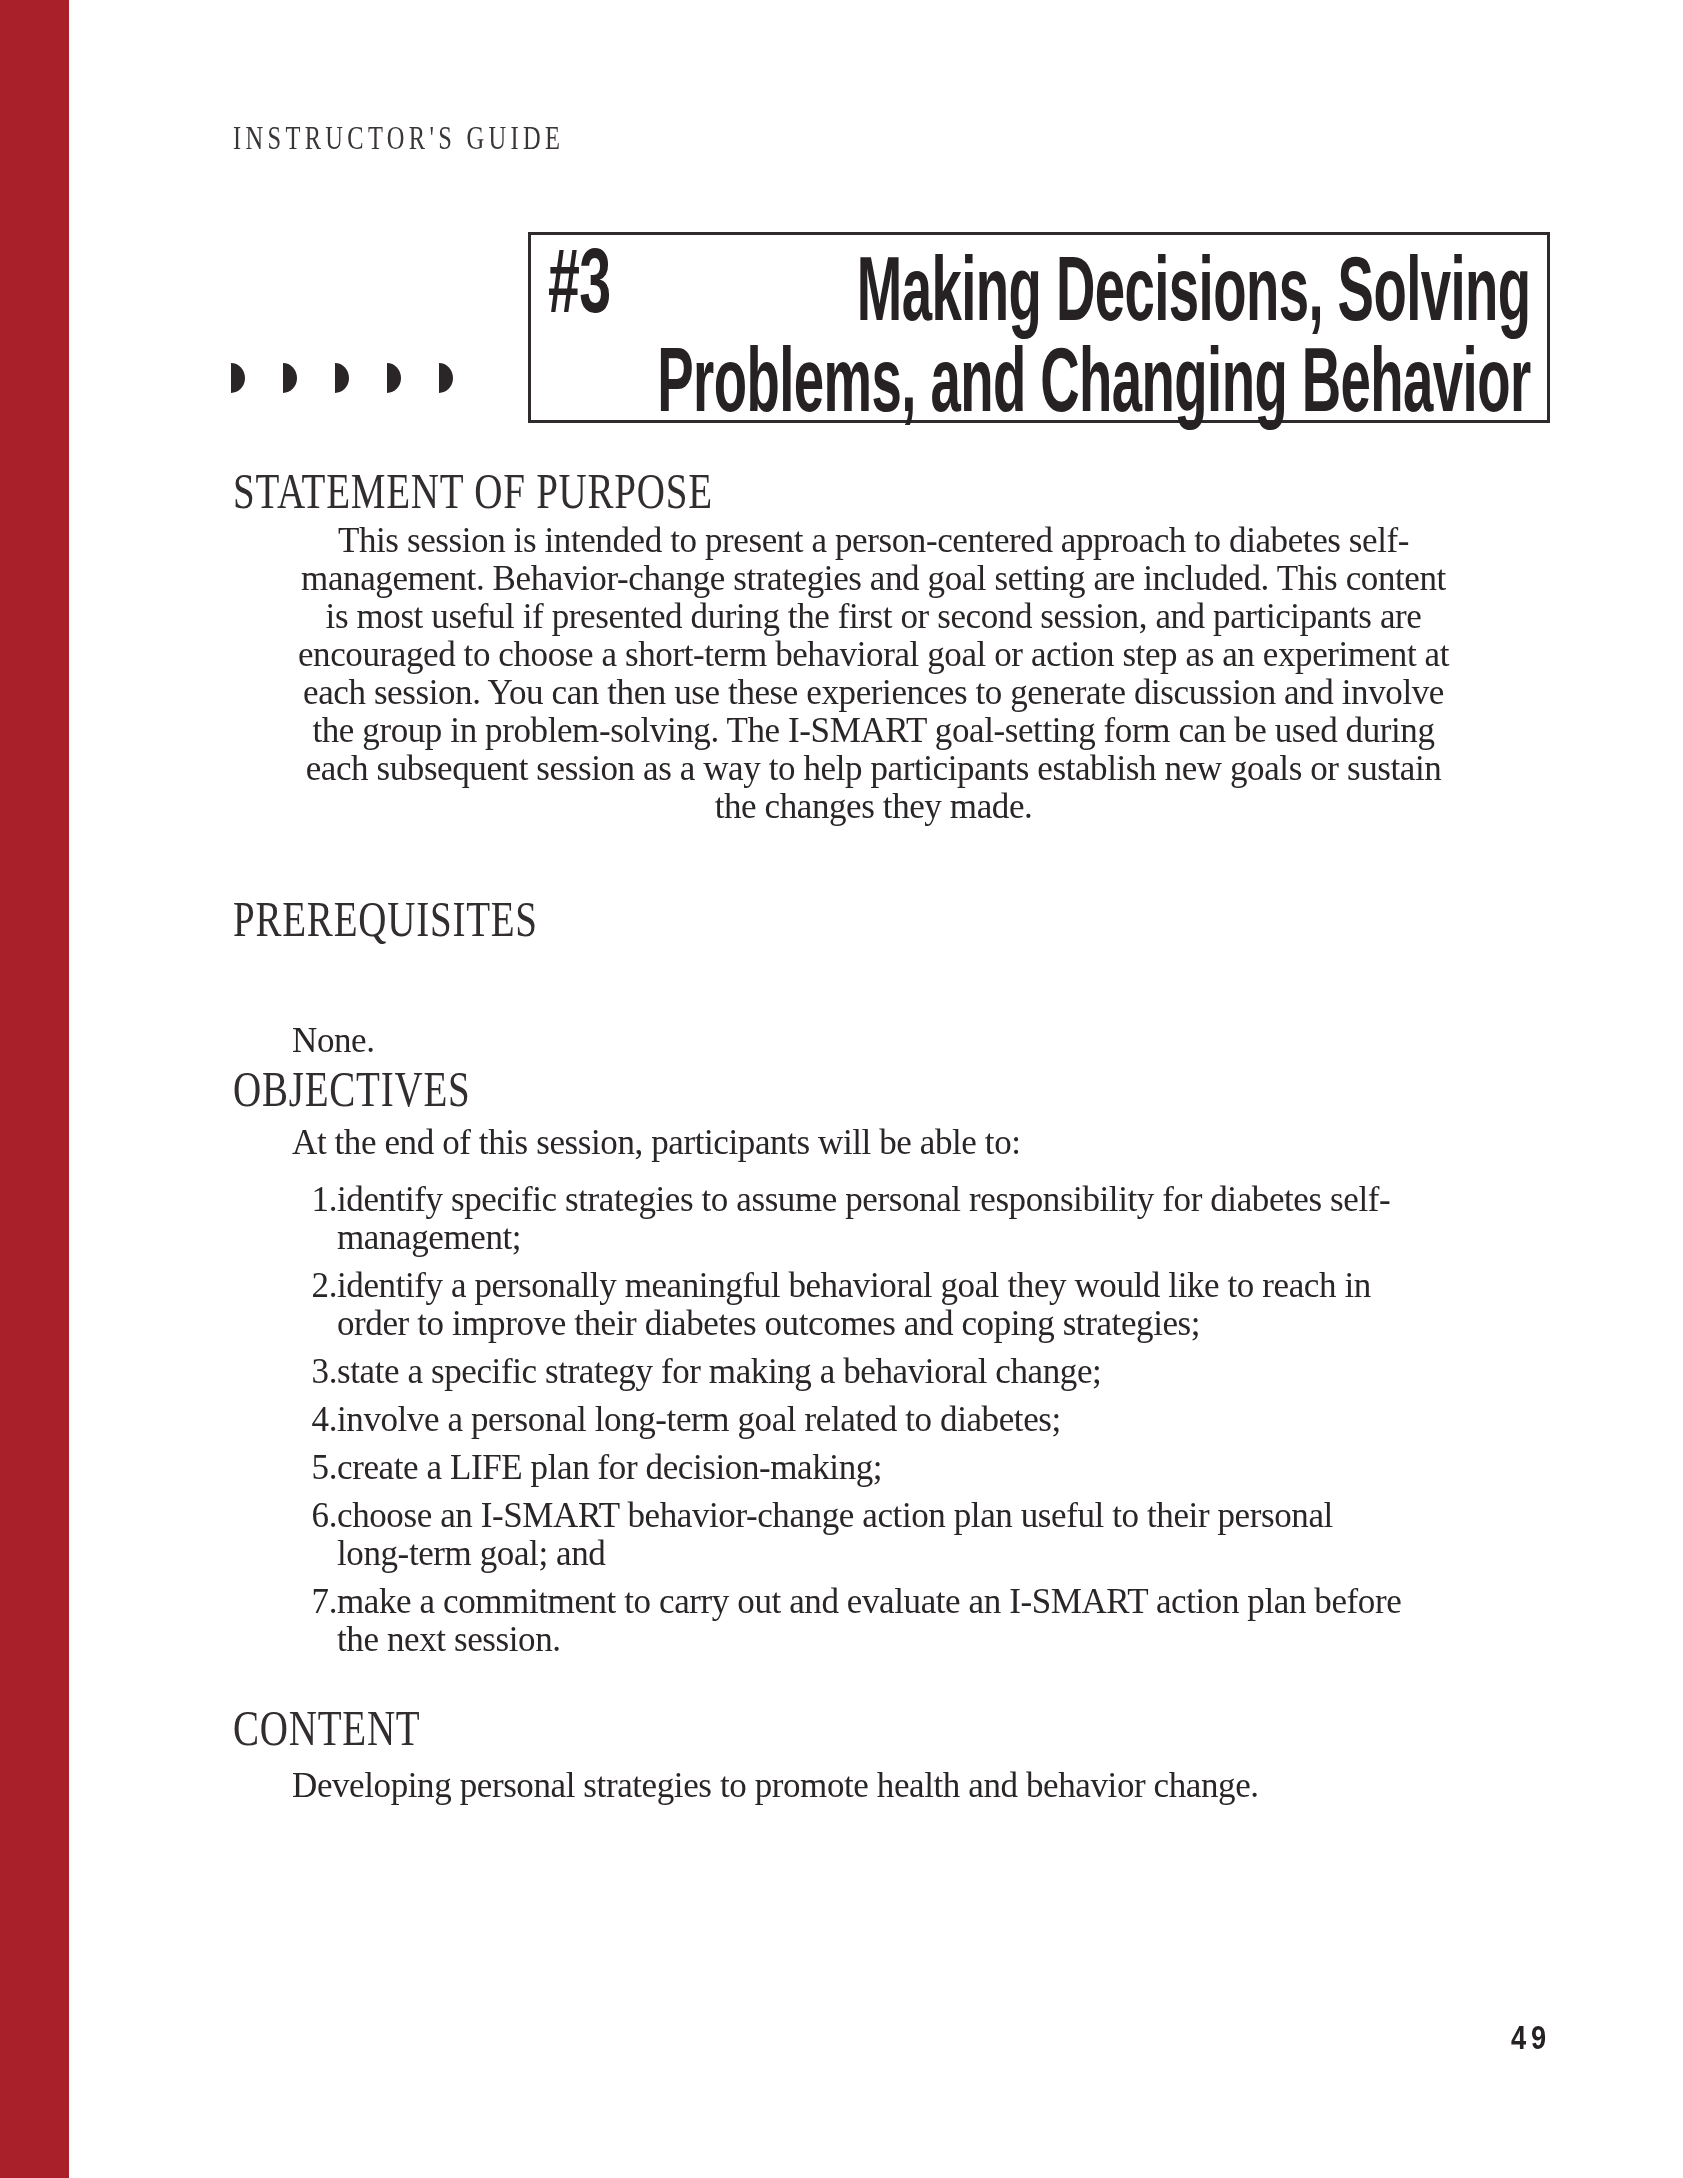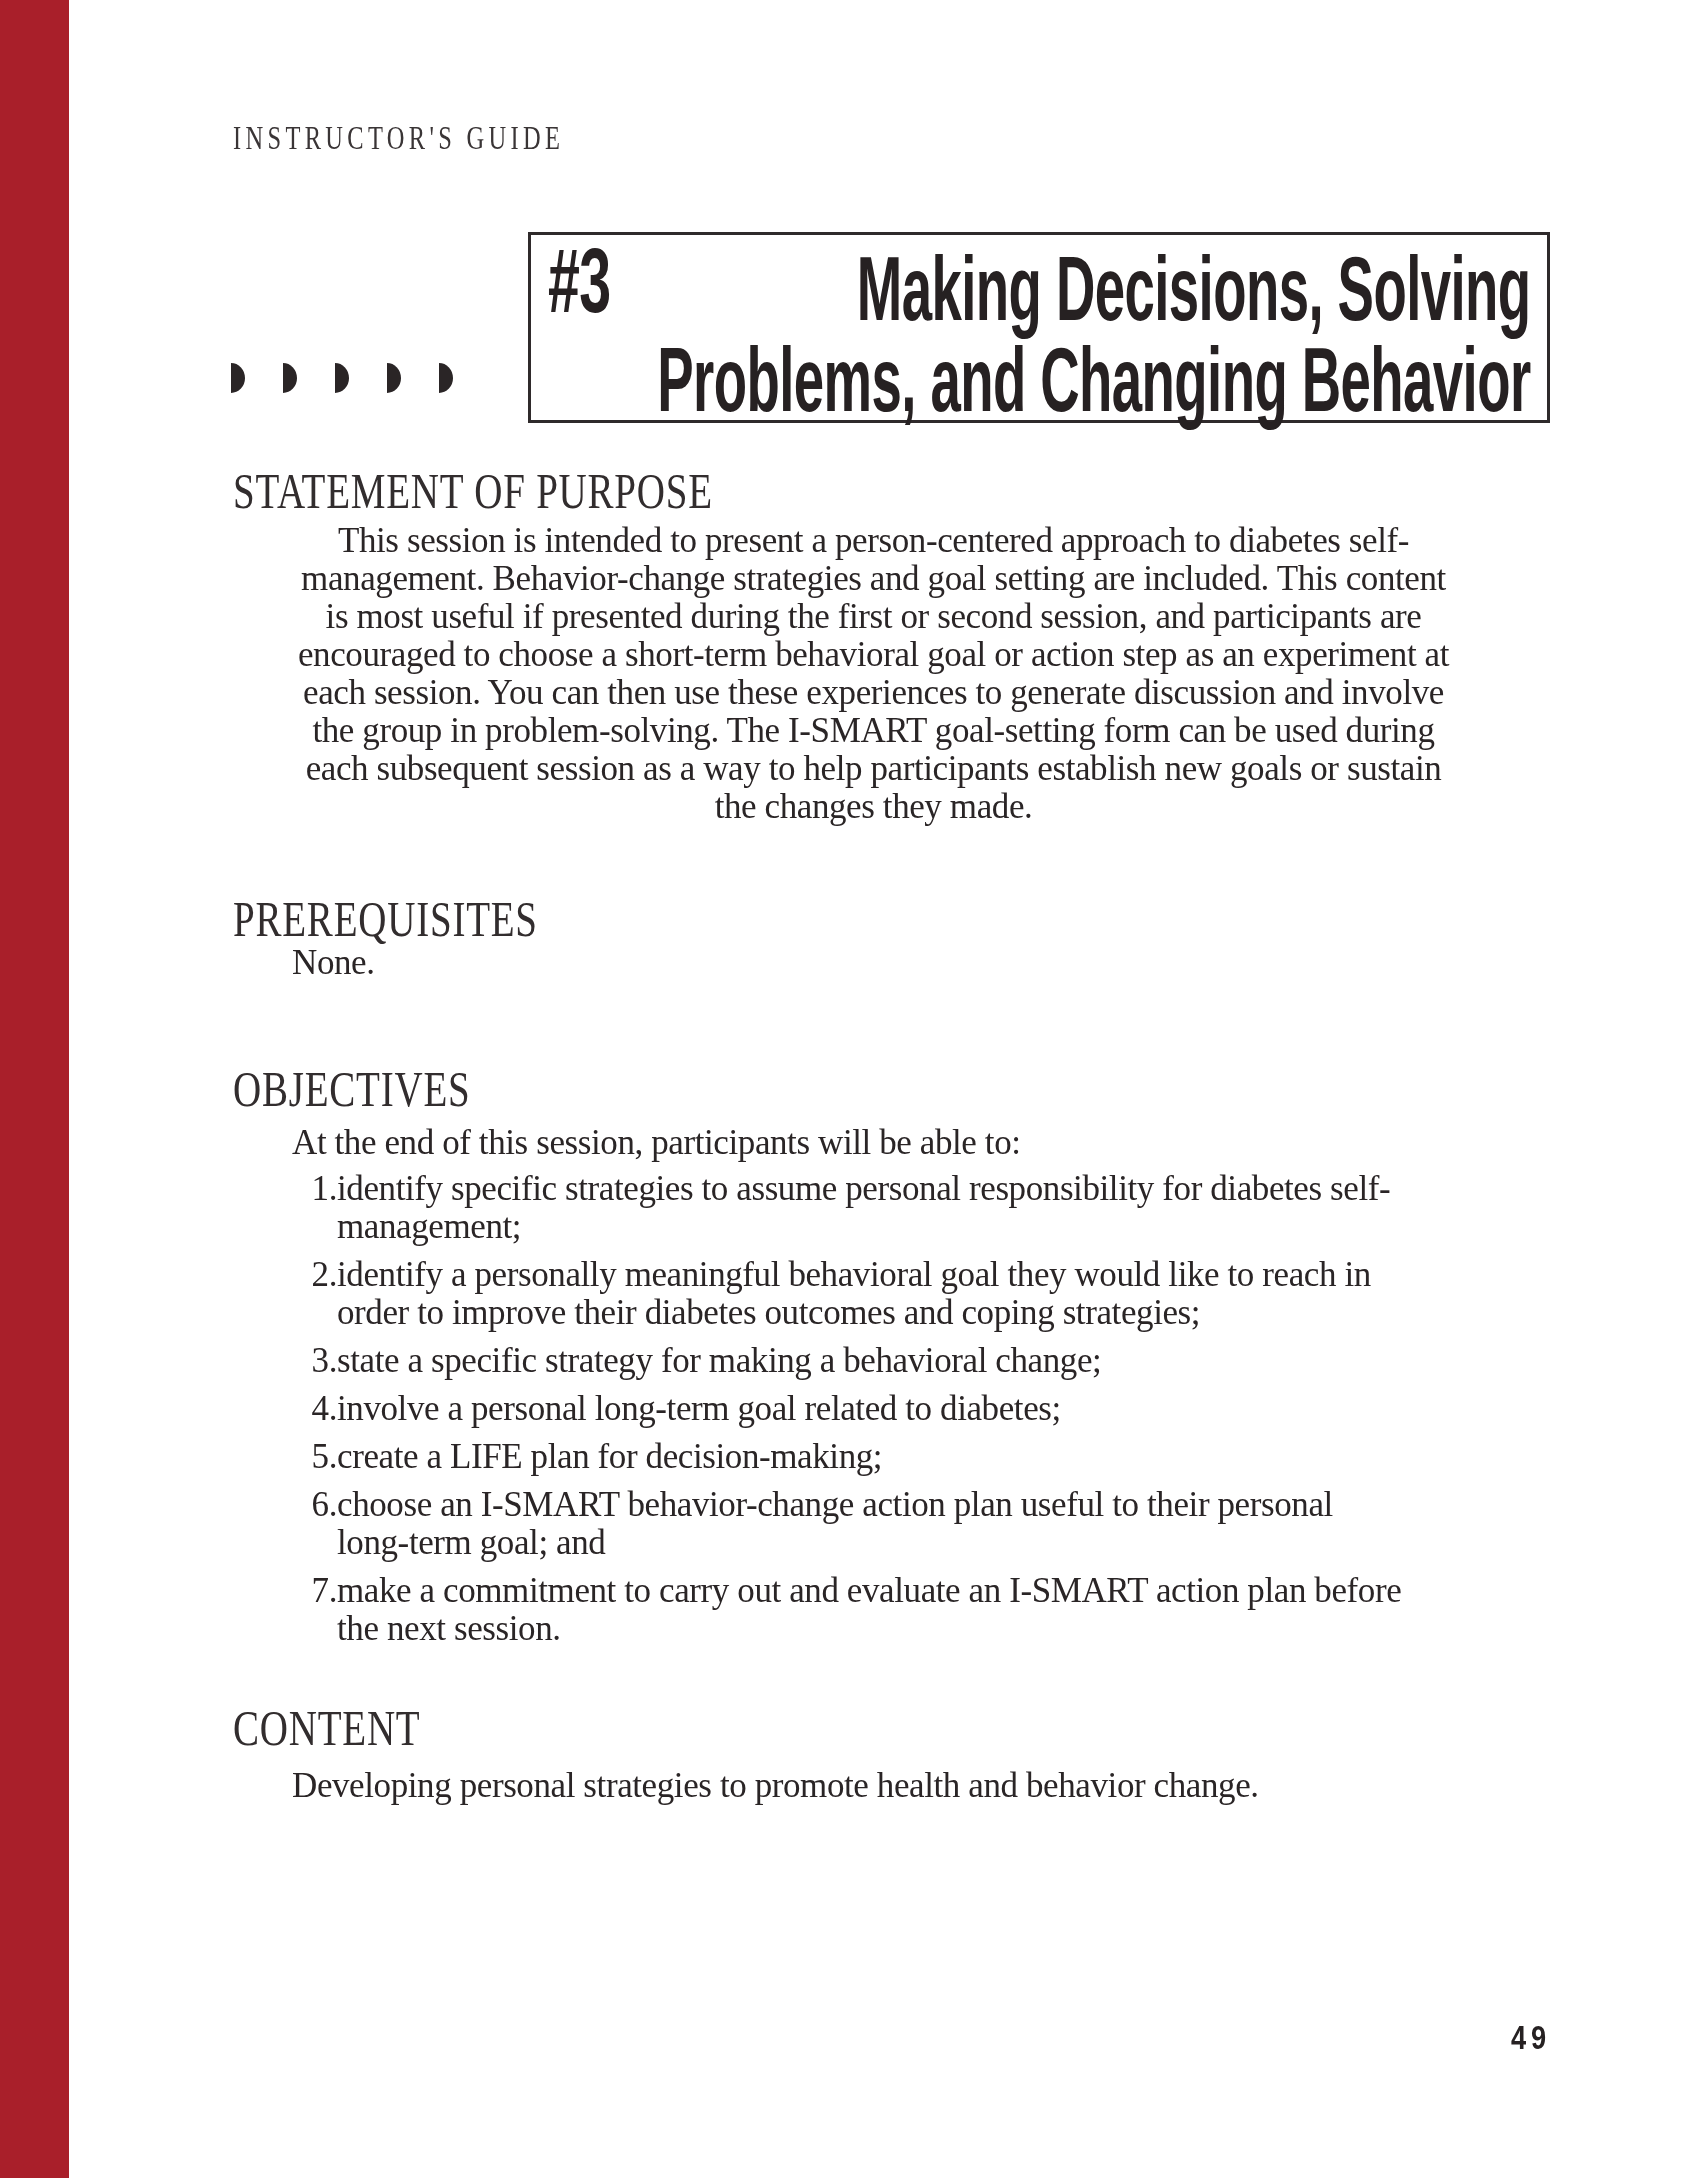--- a/index.html
+++ b/index.html
@@ -43,21 +43,21 @@
   }
   .sec-heading{
     position:absolute;left:233px;font-size:50px;line-height:50px;color:#322d2e;
     white-space:nowrap;transform:scaleX(.78);transform-origin:0 0;letter-spacing:1px;
   }
   .body-text{
     position:absolute;left:292px;font-size:35px;line-height:38px;
     letter-spacing:-0.4px;color:#2a2526;
   }
   .para{width:1163px;text-align:center;}
-  .obj-intro{margin:0 0 8px 0;}
+  .obj-intro{margin:0 0 19px 0;}
   .obj-list{margin:0;padding:0;list-style:none;}
   .obj-item{display:flex;margin:0 0 10px 0;}
   .obj-num{width:45px;text-align:right;flex:0 0 45px;}
   .obj-text{width:1069px;}
   .page-num{
     position:absolute;right:132px;top:2020px;
     font-family:"Liberation Sans", sans-serif;font-weight:700;font-size:34px;
     line-height:34px;letter-spacing:6px;color:#262122;
     transform:scaleX(.8);transform-origin:100% 0;white-space:nowrap;
   }
@@ -82,21 +82,21 @@
   <span class="half-disc"></span>
   <span class="half-disc"></span>
   <span class="half-disc"></span>
   <span class="half-disc"></span>
 </div>
 
 <div class="sec-heading" style="top:466px;">STATEMENT OF PURPOSE</div>
 <div class="body-text para" style="top:522px;">This session is intended to present a person-centered approach to diabetes self-management. Behavior-change strategies and goal setting are included. This content is most useful if presented during the first or second session, and participants are encouraged to choose a short-term behavioral goal or action step as an experiment at each session. You can then use these experiences to generate discussion and involve the group in problem-solving. The I-SMART goal-setting form can be used during each subsequent session as a way to help participants establish new goals or sustain the changes they made.</div>
 
 <div class="sec-heading" style="top:894px;">PREREQUISITES</div>
-<div class="body-text" style="top:944px;">None.</div>
+<div class="body-text" style="top:1022px;">None.</div>
 
 <div class="sec-heading" style="top:1064px;">OBJECTIVES</div>
 <div class="body-text" style="top:1124px;">
   <p class="obj-intro">At the end of this session, participants will be able to:</p>
   <ol class="obj-list">
     <li class="obj-item">
       <span class="obj-num">1.</span>
       <span class="obj-text">identify specific strategies to assume personal responsibility for diabetes self-management;</span>
     </li>
     <li class="obj-item">

